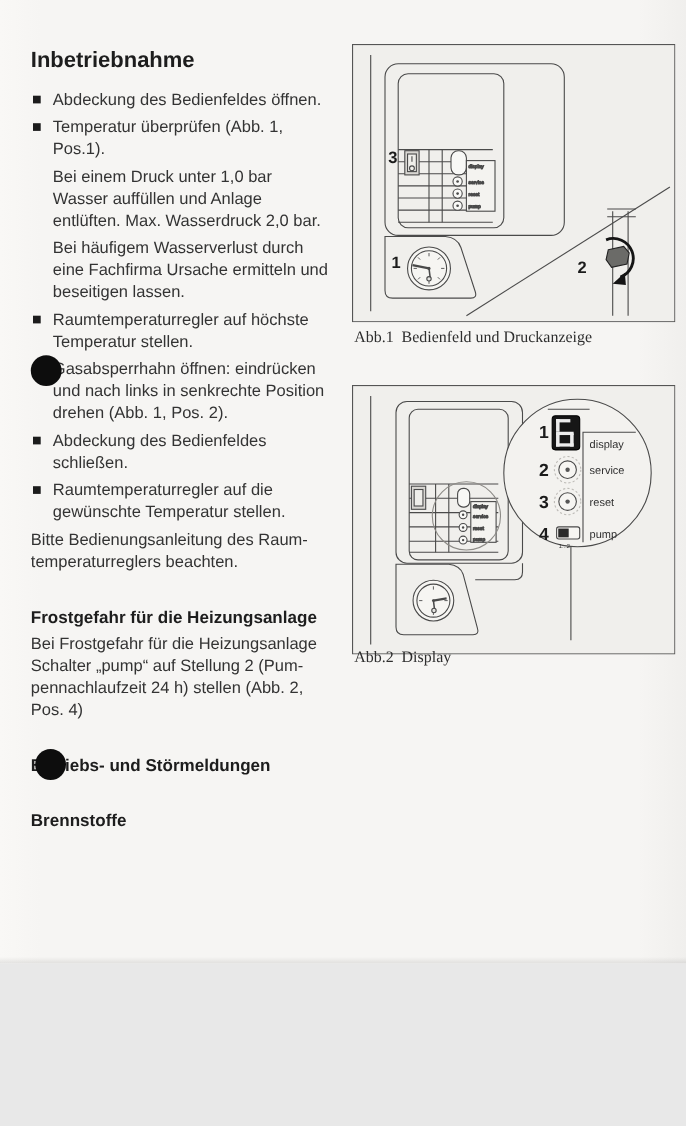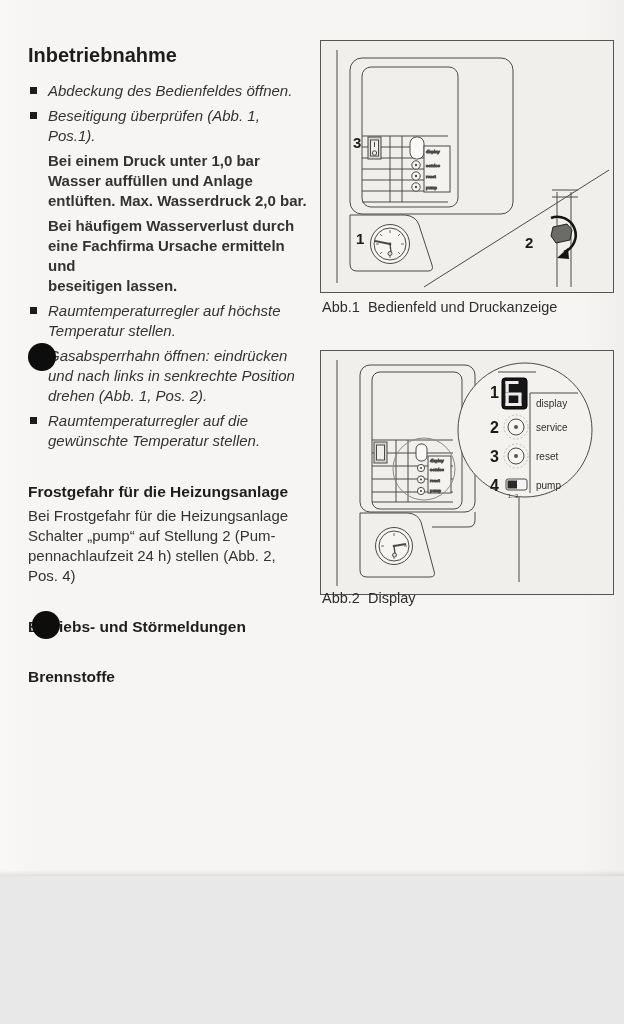--- a/index.html
+++ b/index.html
@@ -7,31 +7,31 @@
     position:relative; width:624px; height:876px; overflow:hidden;
     background:linear-gradient(90deg,#f9f8f6 0%,#f6f5f3 6%,#f6f5f3 93%,#f0efed 100%);
     font-family:"Liberation Sans", sans-serif; color:#333;
   }
   .edge-bottom{position:absolute;left:0;right:0;bottom:0;height:6px;
     background:linear-gradient(180deg,rgba(0,0,0,0) 0%,rgba(0,0,0,0.09) 100%);}
   .leftcol{position:absolute;left:28px;top:44px;width:288px;}
   h1{font-size:20px;font-weight:bold;margin:0 0 14px 0;color:#1d1d1d;}
   .item{display:flex;margin-bottom:5px;position:relative;}
   .bullet{flex:none;width:7px;height:7px;background:#1c1c1c;margin:6px 0 0 2px;}
-  .itext{margin-left:11px;font-size:15px;line-height:20px;white-space:pre-line;font-style:italic;}
-  .ipara{margin-left:20px;font-size:15px;line-height:20px;white-space:pre-line;margin-bottom:5px;font-weight:bold;}
+  .itext{margin-left:11px;font-size:15px;line-height:20px;white-space:pre-line;}
+  .ipara{margin-left:20px;font-size:15px;line-height:20px;white-space:pre-line;margin-bottom:5px;}
   .mpara{font-size:15px;line-height:20px;white-space:pre-line;margin:2px 0 8px 0;}
   h2{font-size:15.5px;font-weight:bold;margin:32px 0 5px 0;color:#1d1d1d;white-space:nowrap;position:relative;}
   .blob{position:absolute;background:#0d0d0d;border-radius:50%;width:28px;height:28px;}
   .blob.on-item{left:0px;top:-3px;}
   .blob.on-head{left:4px;top:-7px;}
   .figbox{position:absolute;left:320px;width:294px;}
   .figbox.f1{top:40px;height:253px;}
   .figbox.f2{top:350px;height:245px;}
-  .caption{position:absolute;left:322px;font-size:14.5px;color:#2e2e2e;white-space:pre;}
+  .caption{position:absolute;left:322px;font-size:14.5px;color:#2e2e2e;white-space:pre;font-family:Liberation Serif, serif;}
   .caption.c1{top:299px;}
   .caption.c2{top:590px;}
   svg{display:block;}
   svg text{font-family:"Liberation Sans", sans-serif;fill:#1b1b1b;}
   .posnum{font-size:15px;font-weight:bold;}
   .posnum2{font-size:16px;font-weight:bold;}
   .tiny{font-size:4.4px;fill:#5a5a5a;}
   .legend{font-size:10px;fill:#2e2e2e;}
   .scale{font-size:5.2px;fill:#2e2e2e;}
 </style>
@@ -42,21 +42,21 @@
 
   <div class="leftcol">
     <h1>Inbetriebnahme</h1>
 
     <div class="item">
       <span class="bullet"></span>
       <span class="itext">Abdeckung des Bedienfeldes öffnen.</span>
     </div>
     <div class="item">
       <span class="bullet"></span>
-      <span class="itext">Beseitigung überprüfen (Abb. 1,
+      <span class="itext">Temperatur überprüfen (Abb. 1,
 Pos.1).</span>
     </div>
     <div class="ipara">Bei einem Druck unter 1,0 bar
 Wasser auffüllen und Anlage
 entlüften. Max. Wasserdruck 2,0 bar.</div>
     <div class="ipara">Bei häufigem Wasserverlust durch
 eine Fachfirma Ursache ermitteln und
 beseitigen lassen.</div>
     <div class="item">
       <span class="bullet"></span>
@@ -65,23 +65,30 @@
     </div>
     <div class="item">
       <span class="bullet"></span>
       <span class="itext">Gasabsperrhahn öffnen: eindrücken
 und nach links in senkrechte Position
 drehen (Abb. 1, Pos. 2).</span>
       <span class="blob on-item"></span>
     </div>
     <div class="item">
       <span class="bullet"></span>
+      <span class="itext">Abdeckung des Bedienfeldes
+schließen.</span>
+    </div>
+    <div class="item">
+      <span class="bullet"></span>
       <span class="itext">Raumtemperaturregler auf die
 gewünschte Temperatur stellen.</span>
     </div>
+    <div class="mpara">Bitte Bedienungsanleitung des Raum-
+temperaturreglers beachten.</div>
 
     <h2>Frostgefahr für die Heizungsanlage</h2>
     <div class="mpara">Bei Frostgefahr für die Heizungsanlage
 Schalter „pump“ auf Stellung 2 (Pum-
 pennachlaufzeit 24 h) stellen (Abb. 2,
 Pos. 4)</div>
 
     <h2><span>Betriebs- und Störmeldungen</span><span class="blob on-head"></span></h2>
 
     <h2>Brennstoffe</h2>

